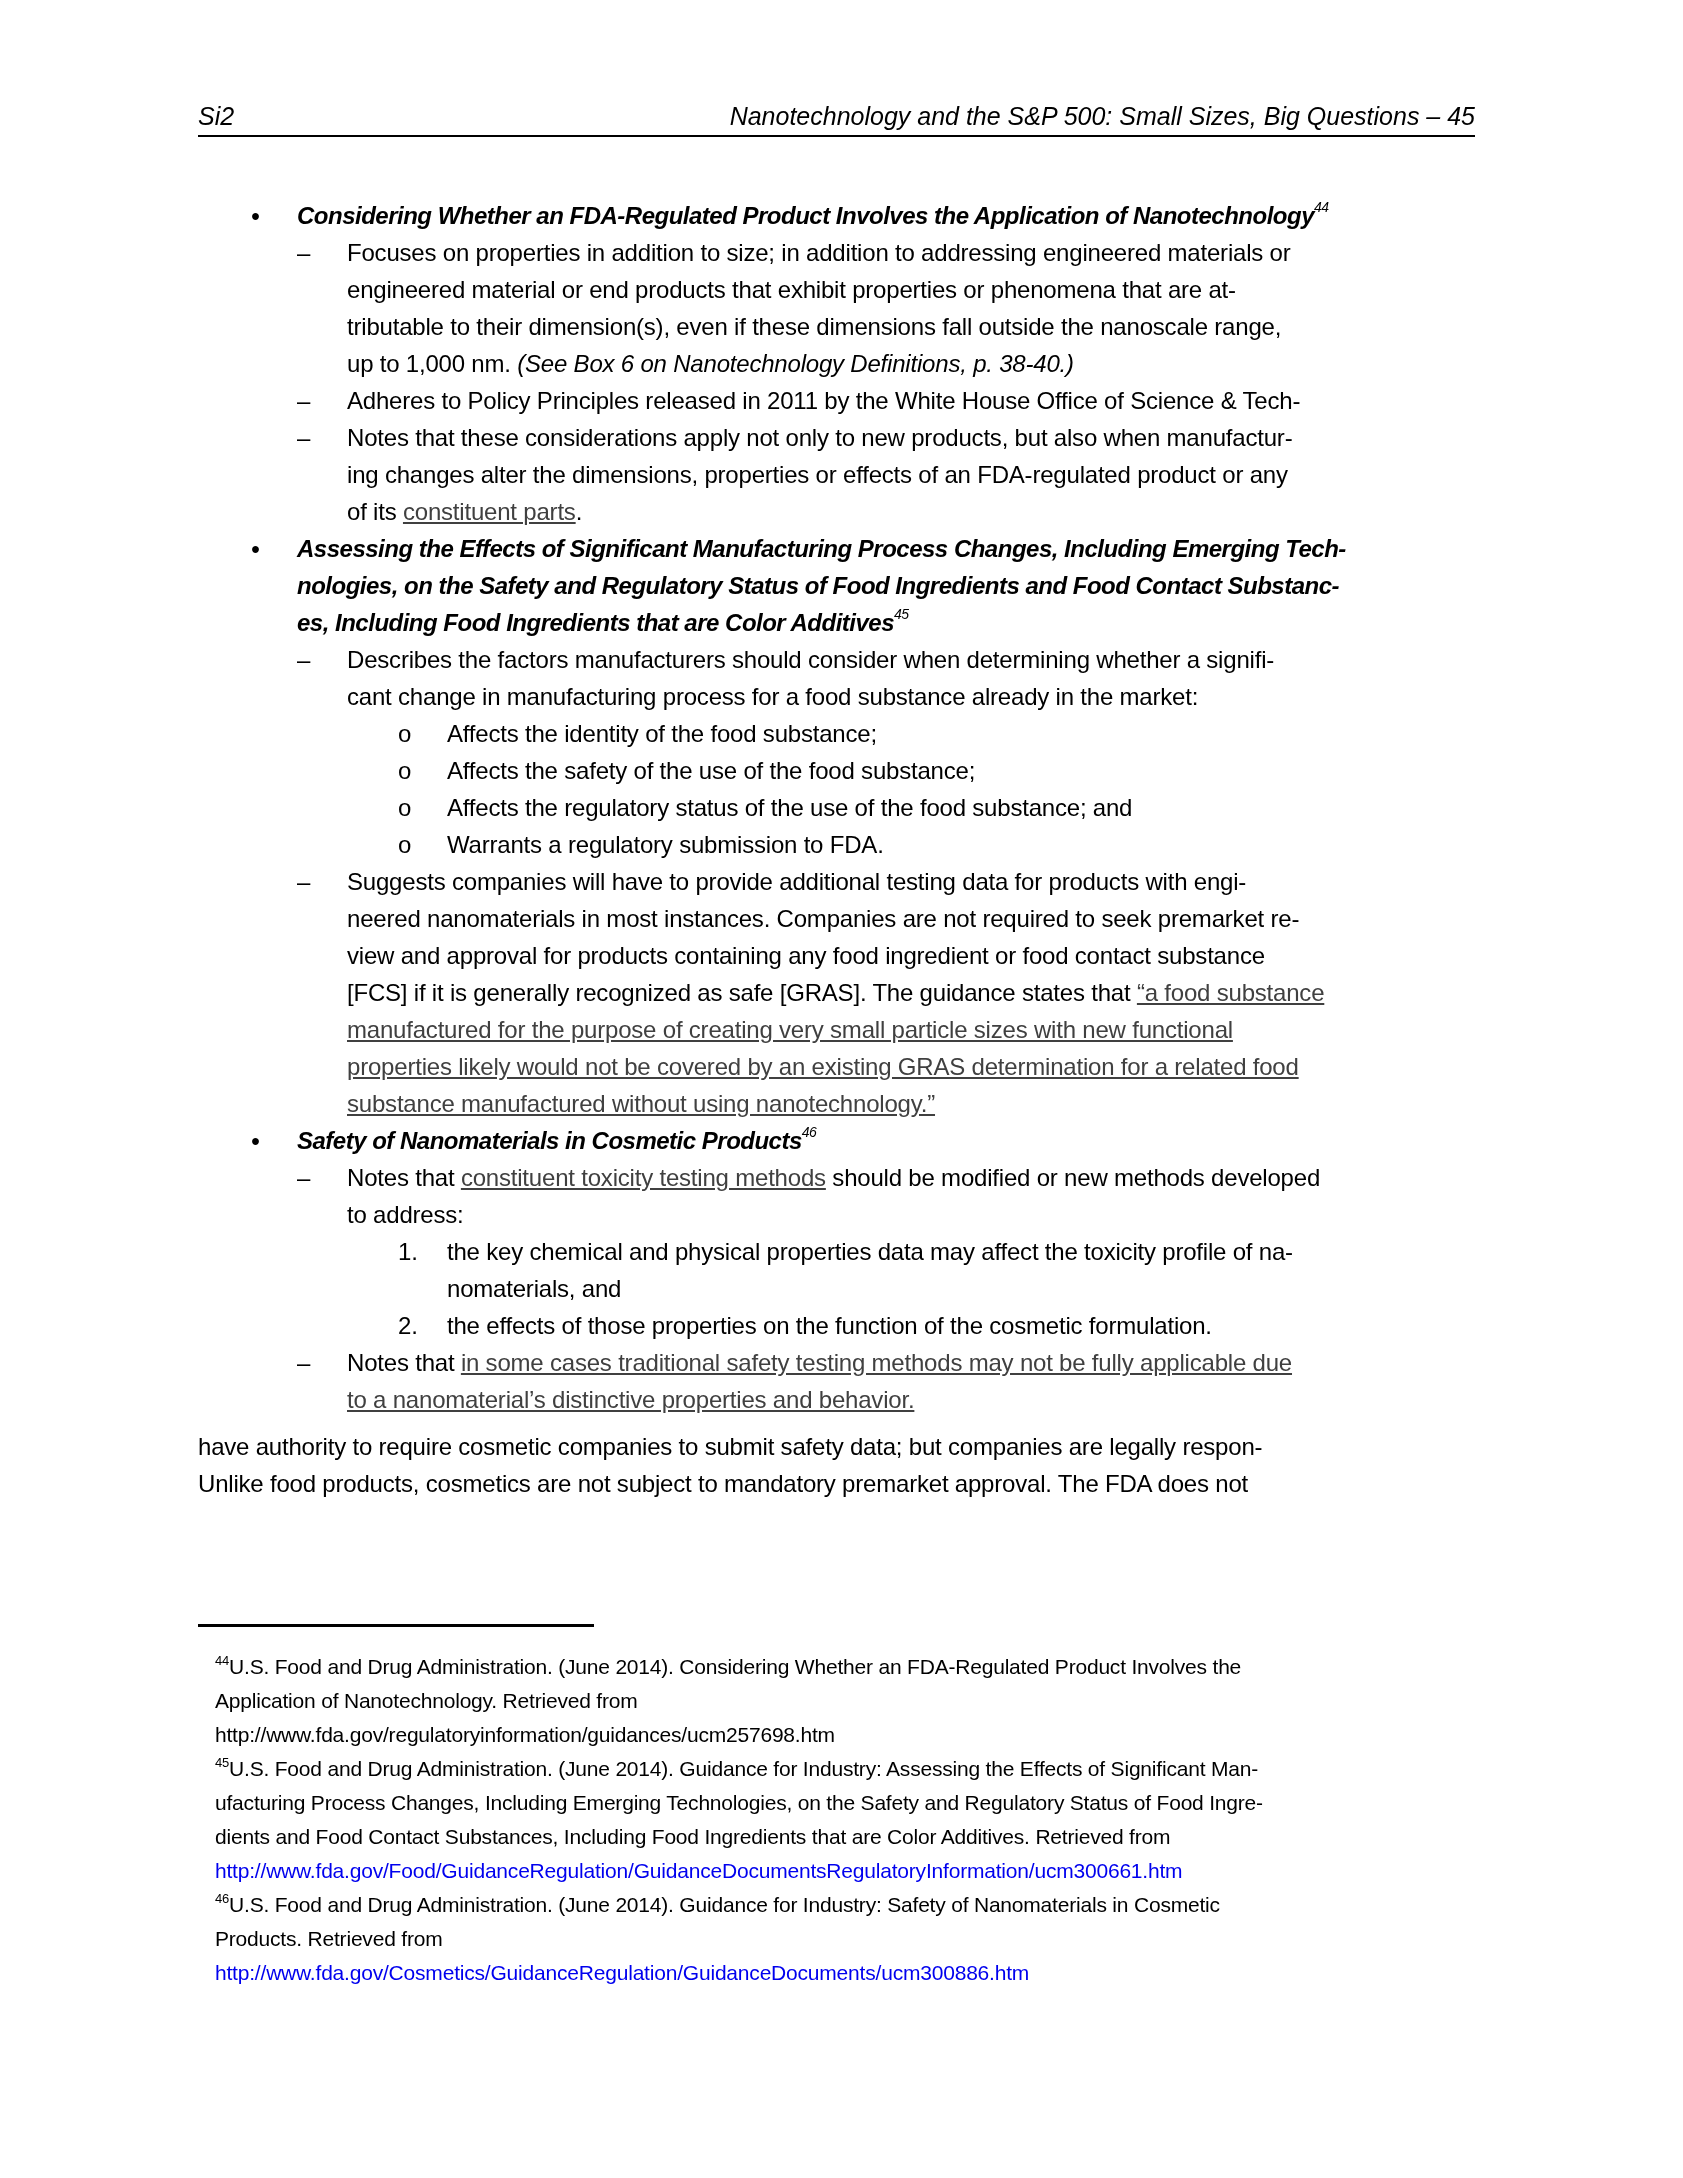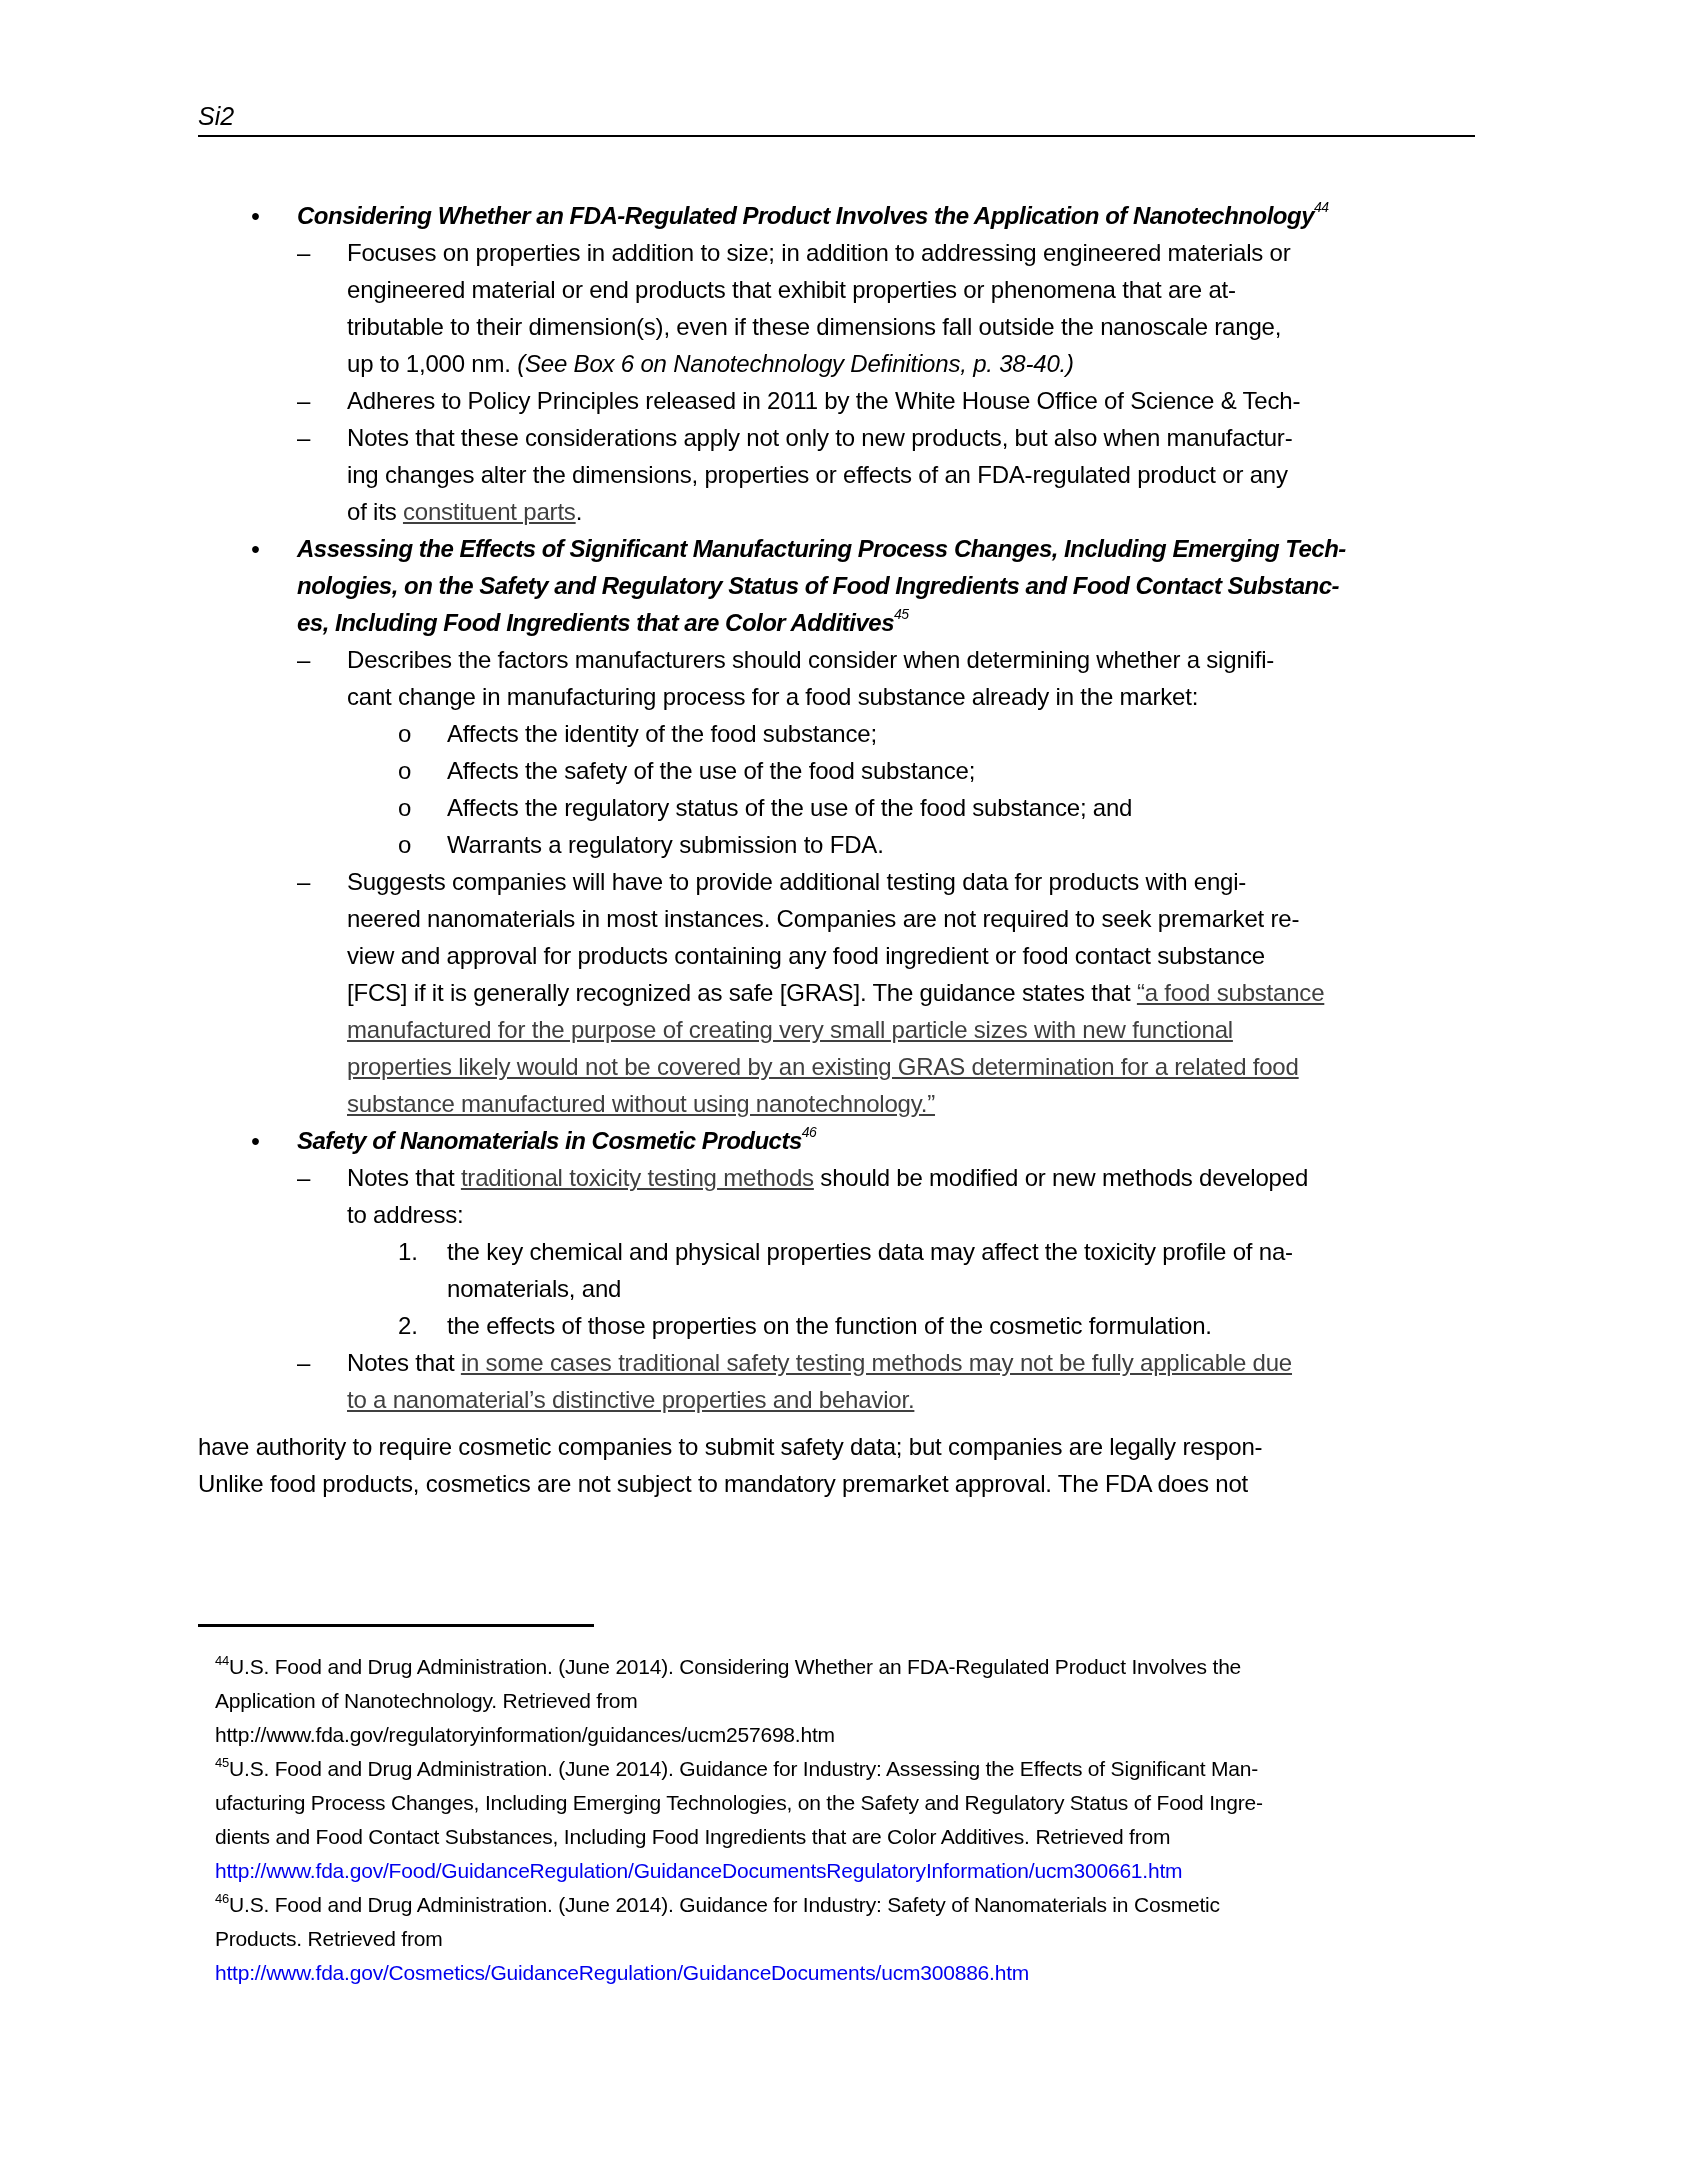--- a/index.html
+++ b/index.html
@@ -33,20 +33,21 @@
   .footnotes sup { font-size:13px; vertical-align:9px; }
   .link { color:#0000ee; }
 </style>
 </head>
 <body>
 
 <div class="page">
 
   <div class="header">
     <span class="left">Si2</span>
+    <span class="right">Nanotechnology and the S&amp;P 500:  Small Sizes, Big Questions  – 45</span>
   </div>
 
   <div class="body">
 
     <div class="row l1 heading">
       <span class="marker">•</span>
       <span>Considering Whether an FDA-Regulated Product Involves the Application of Nanotechnology</span><sup>44</sup>
     </div>
 
     <div class="row l2">
@@ -110,21 +111,21 @@
     <div class="row l2 gray"><span>properties likely would not be covered by an existing GRAS determination for a related food</span></div>
     <div class="row l2 gray"><span>substance manufactured without using nanotechnology.”</span></div>
 
     <div class="row l1 heading">
       <span class="marker">•</span>
       <span>Safety of Nanomaterials in Cosmetic Products</span><sup>46</sup>
     </div>
 
     <div class="row l2">
       <span class="marker">–</span>
-      <span>Notes that </span><span class="gray">traditional toxicity testing methods</span><span> should be modified or new methods developed</span>
+      <span>Notes that </span><span class="gray">constituent toxicity testing methods</span><span> should be modified or new methods developed</span>
     </div>
     <div class="row l2"><span>to address:</span></div>
 
     <div class="row l3">
       <span class="marker">1.</span>
       <span>the key chemical and physical properties data may affect the toxicity profile of na-</span>
     </div>
     <div class="row l3"><span>nomaterials, and</span></div>
     <div class="row l3">
       <span class="marker">2.</span>

